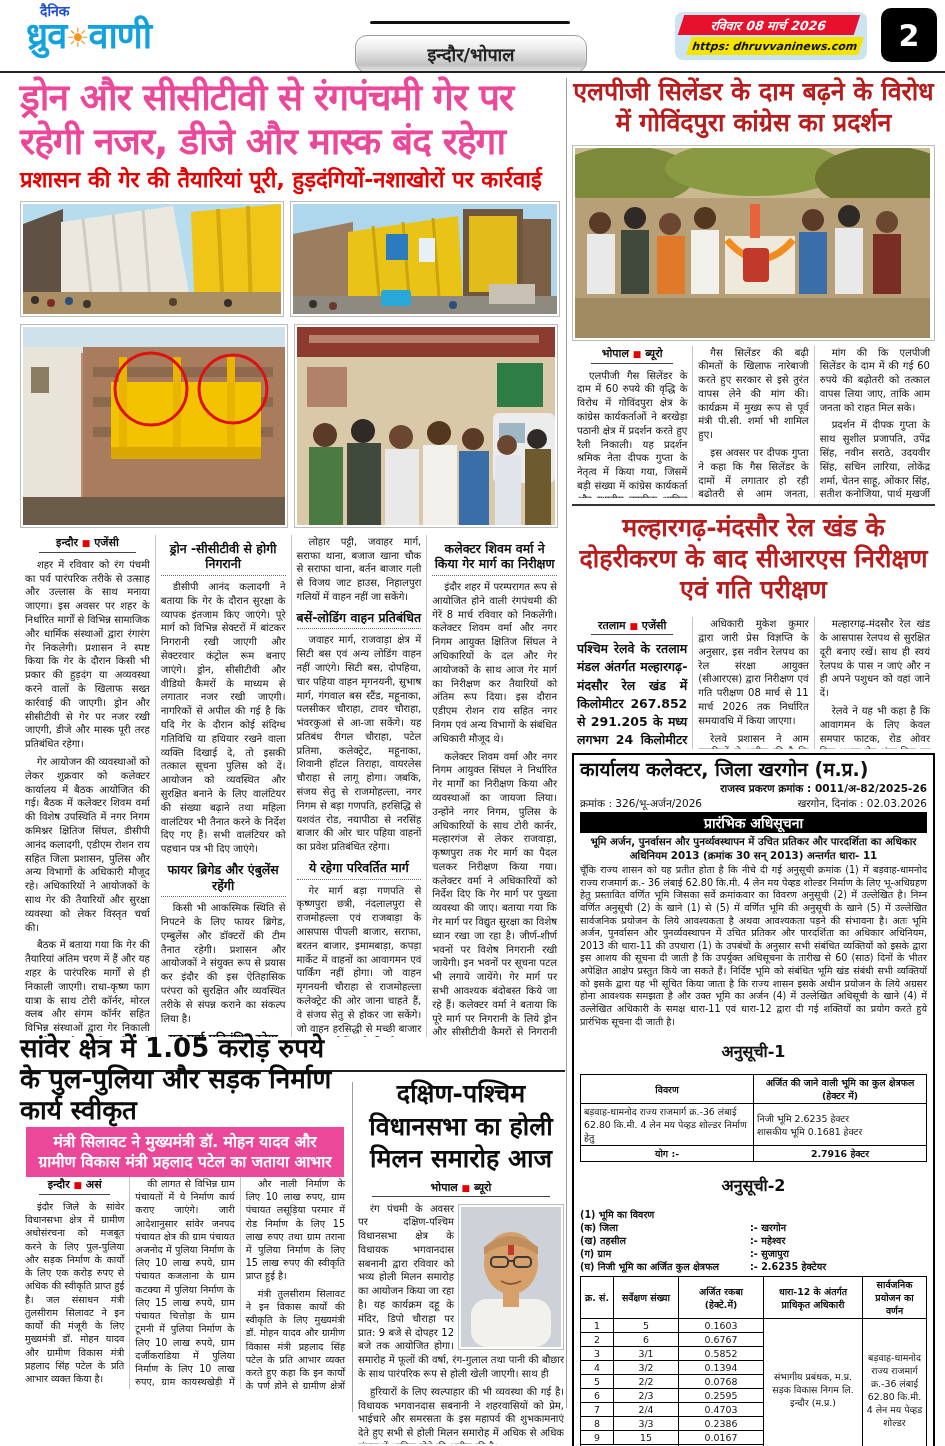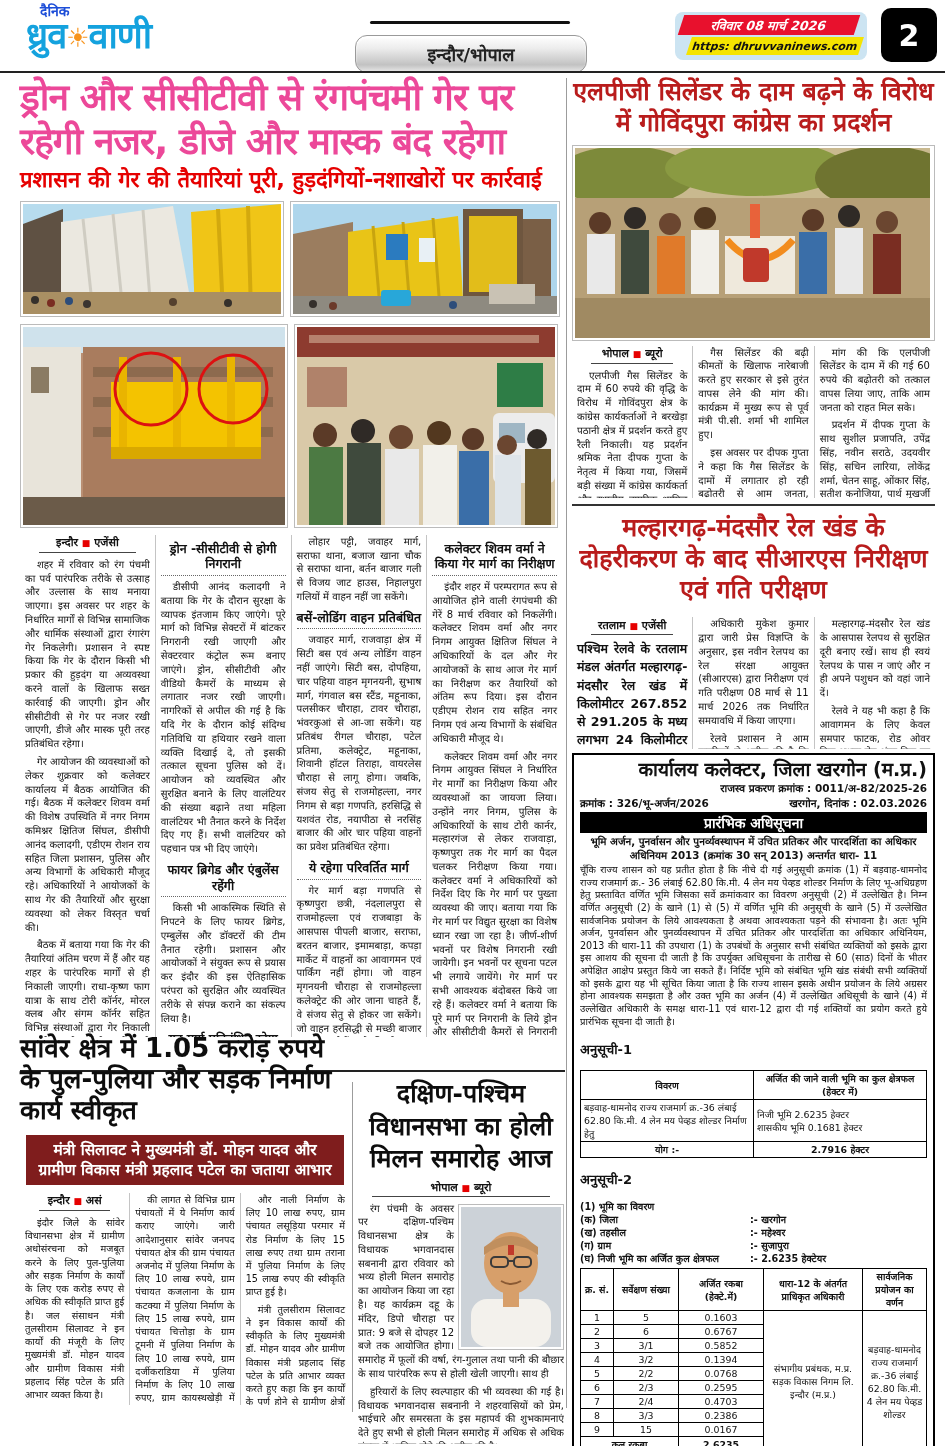--- a/index.html
+++ b/index.html
@@ -48,40 +48,40 @@
   #left-bottom-rule{position:absolute;left:20px;top:1070px;width:545px;height:2px;background:#222;}
   
   #right{position:absolute;left:572px;top:76px;width:363px;}
   .blk-headline{font-size:25px;font-weight:bold;color:#b91c1c;text-align:center;line-height:1.25;margin:0 0 6px 0;}
   #lpg-cols{height:152px;overflow:hidden;margin-top:5px;}
   .thin-rule{height:2px;background:#333;margin:6px 0;}
   #rail-cols{height:132px;overflow:hidden;margin-top:12px;}
   .lede-bold{font-size:12.5px;font-weight:bold;line-height:1.45;text-align:justify;}
   
   #notice{border:2px solid #000;margin-top:4px;padding:4px 6px;font-size:9.6px;}
-  #notice .n-title{text-align:right;font-size:19px;font-weight:bold;line-height:1.1;}
+  #notice .n-title{text-align:left;font-size:19px;font-weight:bold;line-height:1.1;}
   #notice .n-caseno{text-align:right;font-weight:bold;font-size:10.5px;margin-top:1px;}
-  #notice .n-row{display:flex;justify-content:space-between;font-weight:bold;font-size:10.5px;margin:1px 0;gap:6px;}
+  #notice .n-row{display:flex;justify-content:space-between;font-weight:normal;font-size:10.5px;margin:1px 0;gap:6px;}
   #notice .n-bar{background:#000;color:#fff;font-weight:bold;text-align:center;font-size:14px;padding:1px 0;margin:2px 0;}
   #notice .n-act{font-weight:bold;text-align:center;font-size:10.3px;line-height:1.3;margin:2px 0;}
   #notice .n-para{text-align:justify;line-height:1.32;margin:2px 0;}
-  #notice .n-sched{font-weight:bold;margin:12px 0;font-size:13px;}
+  #notice .n-sched{text-align:center;font-weight:bold;margin:12px 0;font-size:16px;}
   #notice table{border-collapse:collapse;width:100%;font-size:9.4px;}
   #notice td,#notice th{border:1px solid #000;padding:1px 3px;vertical-align:middle;}
   #notice th{font-weight:bold;text-align:center;}
   .n-details{margin:2px 0 3px 0;}
   .n-details div{display:flex;}
   .n-details .lbl{width:170px;font-weight:bold;}
   .n-details .val{font-weight:bold;}
   .num{text-align:center;}
   
   #bridge{position:absolute;left:20px;top:1033px;width:330px;}
   #bridge h2{font-size:26px;font-weight:bold;margin:0;line-height:1.2;color:#0d0d0d;}
-  #bridge .purple-box{background:#7f1d1d;color:#fff;font-weight:bold;font-size:15.5px;text-align:center;
-     padding:5px 8px;margin:8px 6px;line-height:1.3;}
+  #bridge .purple-box{background:#ec4899;color:#fff;font-weight:bold;font-size:15.5px;text-align:center;
+     padding:5px 8px;margin:0 6px;line-height:1.3;}
   #bridge-cols{height:212px;overflow:hidden;}
   #bridge-cols .body-txt{font-size:9.6px;}
   
   #holi{position:absolute;left:358px;top:1078px;width:206px;}
   #holi h2{font-size:25px;font-weight:bold;text-align:center;margin:0 0 3px 0;line-height:1.3;color:#0d0d0d;}
   #holi-body{height:242px;overflow:hidden;}
   #holi-body .mla-photo{float:right;margin:2px 0 2px 4px;}
   
   .vrule{position:absolute;width:1px;background:#9c9c9c;}
 </style>

